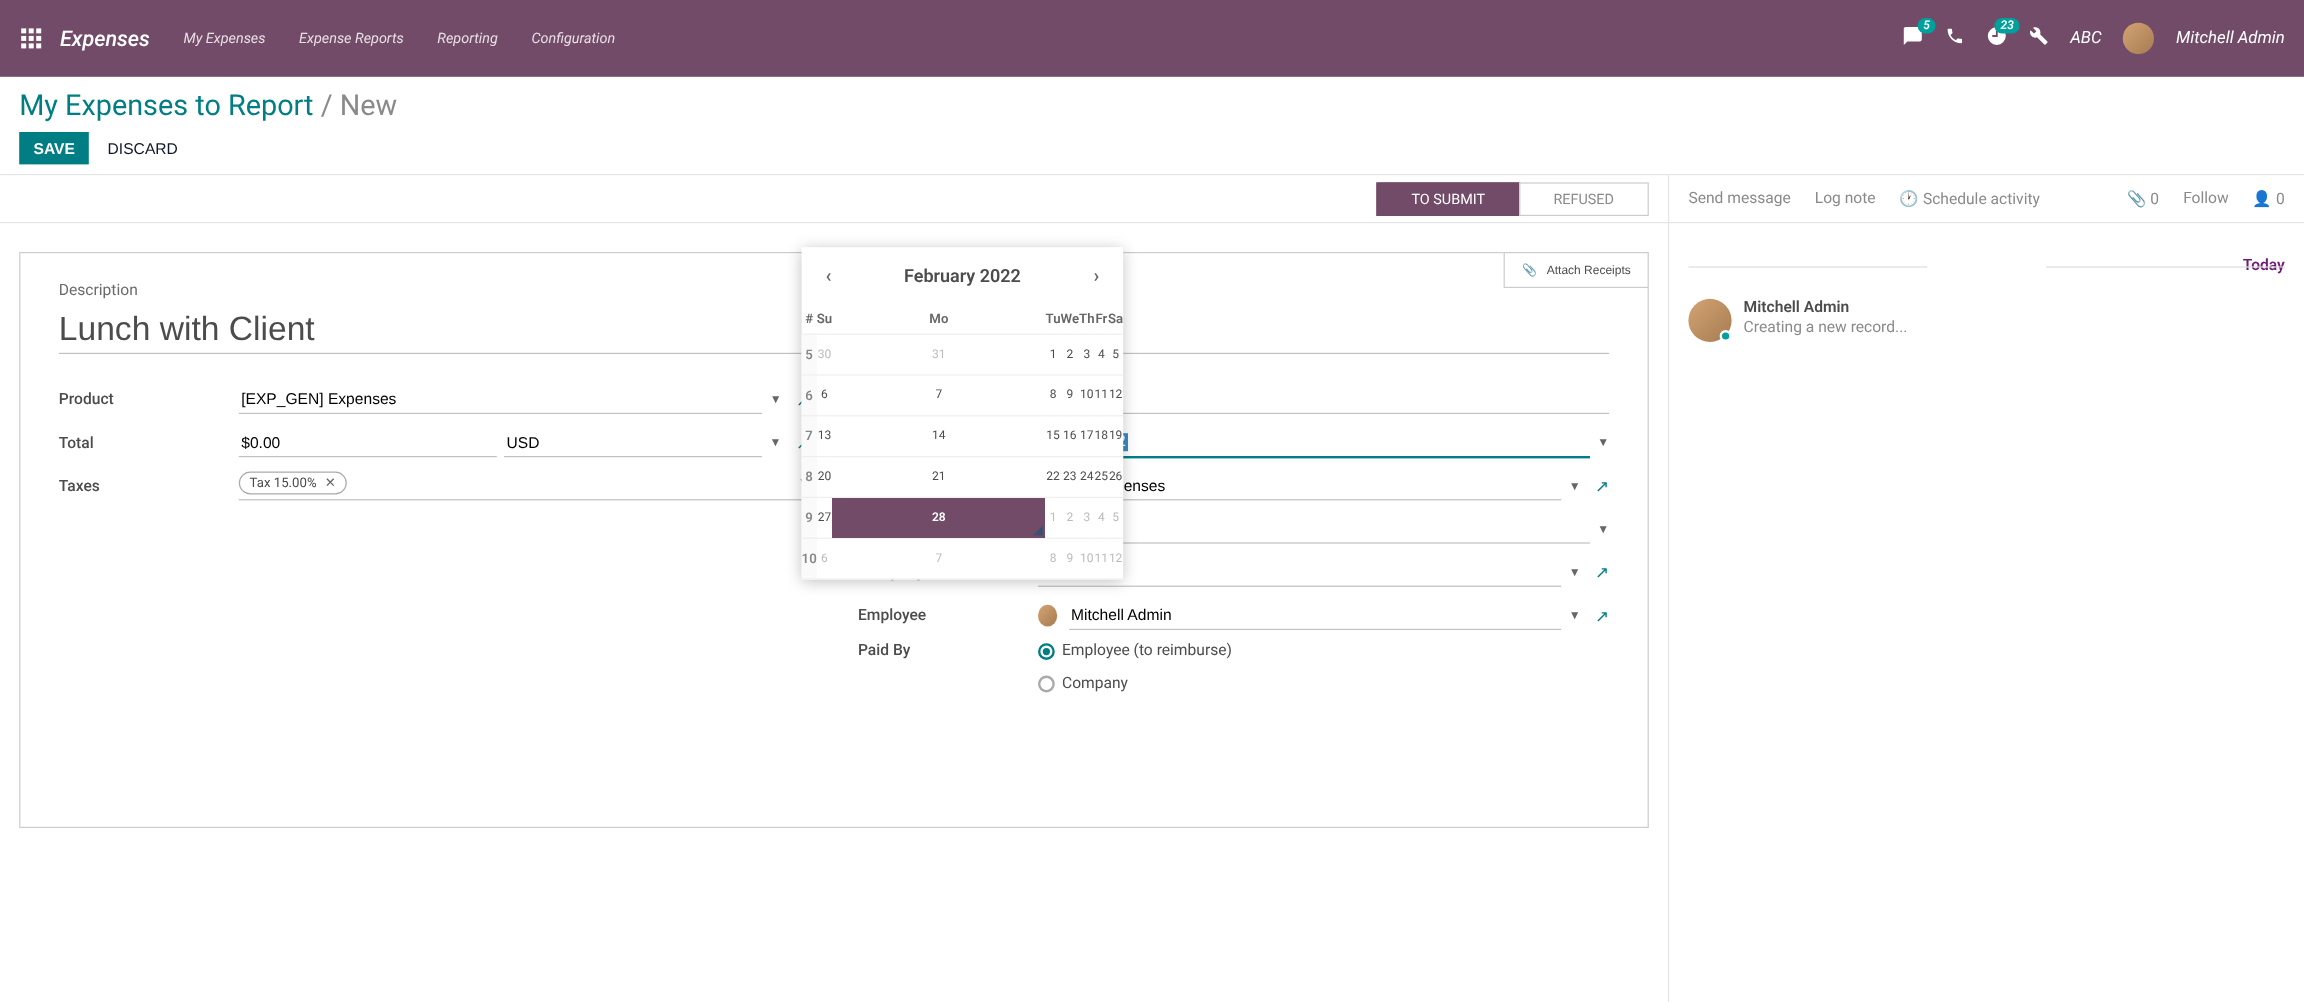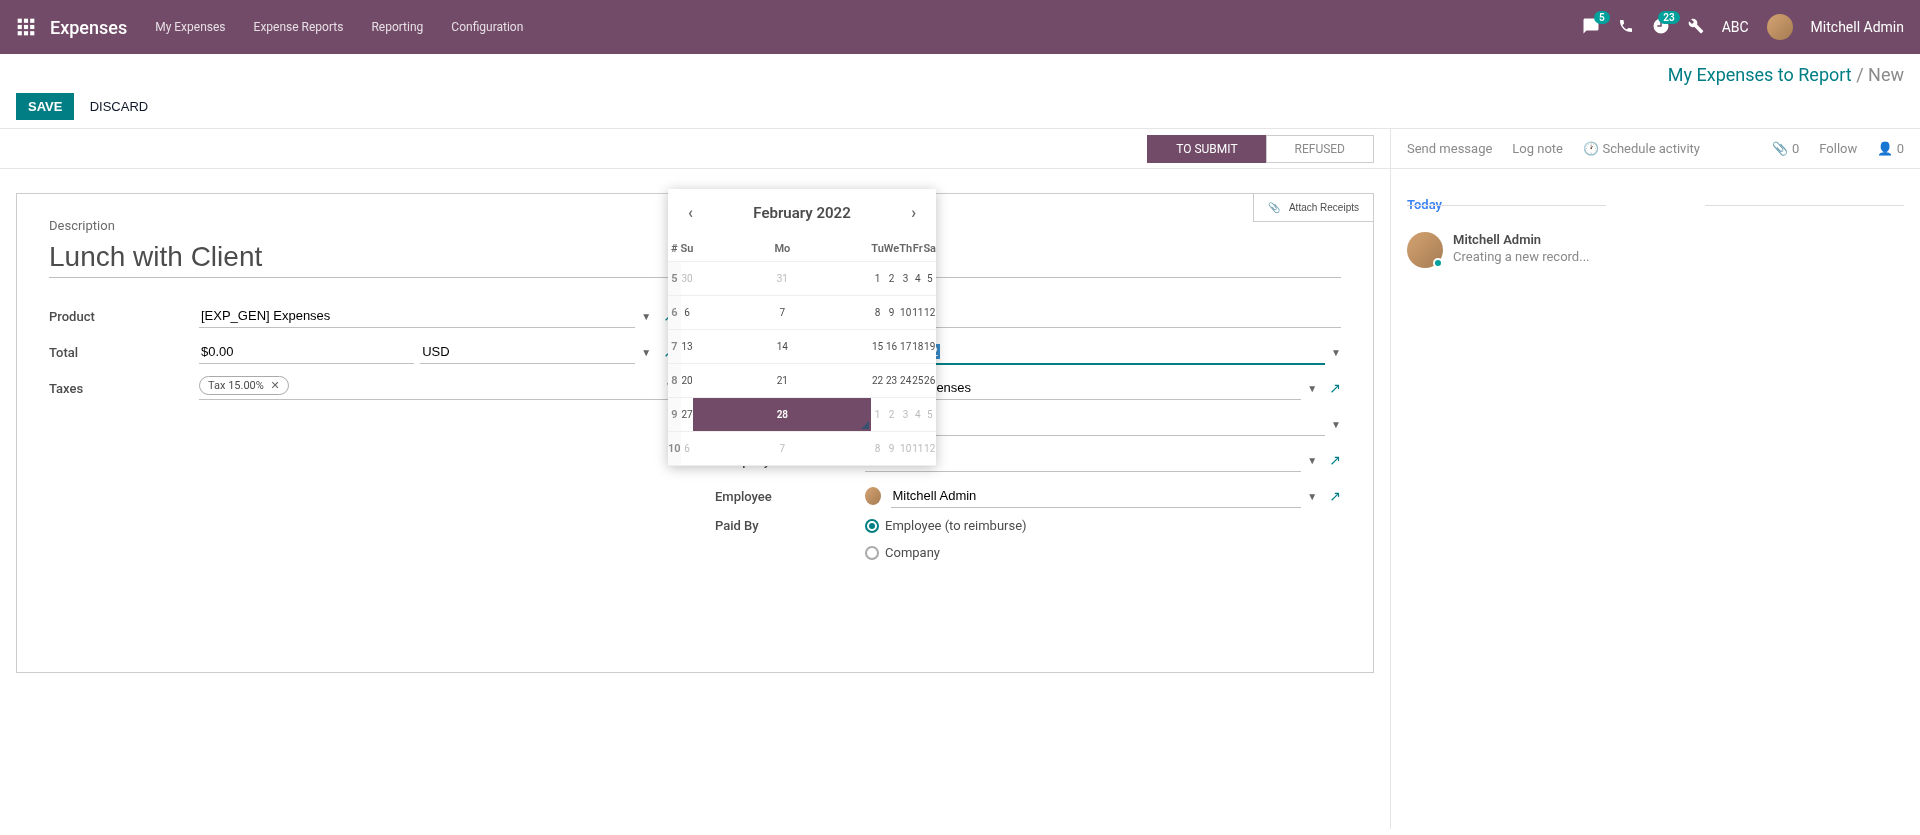--- a/index.html
+++ b/index.html
@@ -1,33 +1,33 @@
 <!DOCTYPE html>
 <html><head>
 <meta charset="utf-8">
 <style>
 * { box-sizing: border-box; margin: 0; padding: 0; }
 body { font-family: -apple-system, BlinkMacSystemFont, "Segoe UI", Roboto, Arial, sans-serif; font-size: 13px; color: #4c4c4c; background: #fff; }
 
 
-.topnav { background: #714b67; height: 54px; display: flex; align-items: center; padding: 0 16px; color: #fff; }
+.topnav { background: #714b67; height: 64px; display: flex; align-items: center; padding: 0 16px; color: #fff; font-style: italic; }
 .topnav .apps-icon { width: 20px; height: 20px; display: inline-block; margin-right: 14px; cursor: pointer; }
 .topnav .apps-icon svg { fill: #fff; }
 .topnav .brand { font-size: 18px; font-weight: 500; margin-right: 28px; }
 .topnav .navlink { color: #e8dfe5; margin-right: 28px; font-size: 12px; cursor: pointer; }
 .topnav .spacer { flex: 1; }
 .topnav .right { display: flex; align-items: center; gap: 18px; }
 .topnav .icon-btn { position: relative; cursor: pointer; }
 .topnav .badge { position: absolute; top: -6px; right: -10px; background: #00a09d; color: #fff; font-size: 10px; padding: 1px 5px; border-radius: 8px; font-weight: 600; }
 .topnav .avatar { width: 26px; height: 26px; border-radius: 50%; background: linear-gradient(135deg,#d4a373,#a67c52); display: inline-block; }
 .topnav .username { font-size: 14px; }
 
 
 .actionbar { padding: 10px 16px 8px; border-bottom: 1px solid #e5e5e5; }
-.breadcrumb { font-size: 18px; color: #8a8a8a; margin-bottom: 8px; text-align: right; }
+.breadcrumb { font-size: 24px; color: #8a8a8a; margin-bottom: 8px; }
 .breadcrumb a { color: #017e84; text-decoration: none; }
 .btn { display: inline-block; padding: 6px 12px; font-size: 13px; cursor: pointer; border: none; }
 .btn-primary { background: #017e84; color: #fff; font-weight: 600; }
 .btn-link { background: transparent; color: #0f172a; }
 
 
 .main { display: flex; }
 .form-area { flex: 1; padding: 0; position: relative; }
 .chatter { width: 530px; border-left: 1px solid #e5e5e5; min-height: 700px; }
 
@@ -65,21 +65,21 @@
 .highlight-box { border: 3px solid #ed1c24; padding: 2px 6px; position: absolute; }
 .highlight-arrow { position: absolute; }
 
 .notes { margin-top: 40px; color: #aaa; font-size: 13px; padding: 4px 0; border: none; width: 100%; outline: none; }
 
 
 .chatter-top { display: flex; align-items: center; padding: 10px 16px; gap: 20px; font-size: 13px; color: #8a8a8a; border-bottom: 1px solid #e5e5e5; height: 40px; }
 .chatter-top .spacer { flex: 1; }
 .chatter-top .clink { cursor: pointer; }
 .chatter-body { padding: 16px; }
-.chatter-today { text-align: left; color: #3b82f6; font-size: 13px; margin: 12px 0 20px; position: relative; font-weight: 600; }
+.chatter-today { text-align: right; color: #701a75; font-size: 13px; margin: 12px 0 20px; position: relative; font-weight: 600; }
 .chatter-today::before, .chatter-today::after { content: ''; position: absolute; top: 50%; width: 40%; border-top: 1px solid #ddd; }
 .chatter-today::before { left: 0; }
 .chatter-today::after { right: 0; }
 .chatter-msg { display: flex; gap: 10px; }
 .chatter-msg .av { width: 36px; height: 36px; border-radius: 50%; background: linear-gradient(135deg,#d4a373,#a67c52); position: relative; }
 .chatter-msg .av .dot { width: 10px; height: 10px; background: #00a09d; border: 2px solid #fff; border-radius: 50%; position: absolute; bottom: 0; right: 0; }
 .chatter-msg .name { font-weight: 600; color: #4c4c4c; margin-bottom: 2px; }
 .chatter-msg .body { color: #8a8a8a; }
 
 

